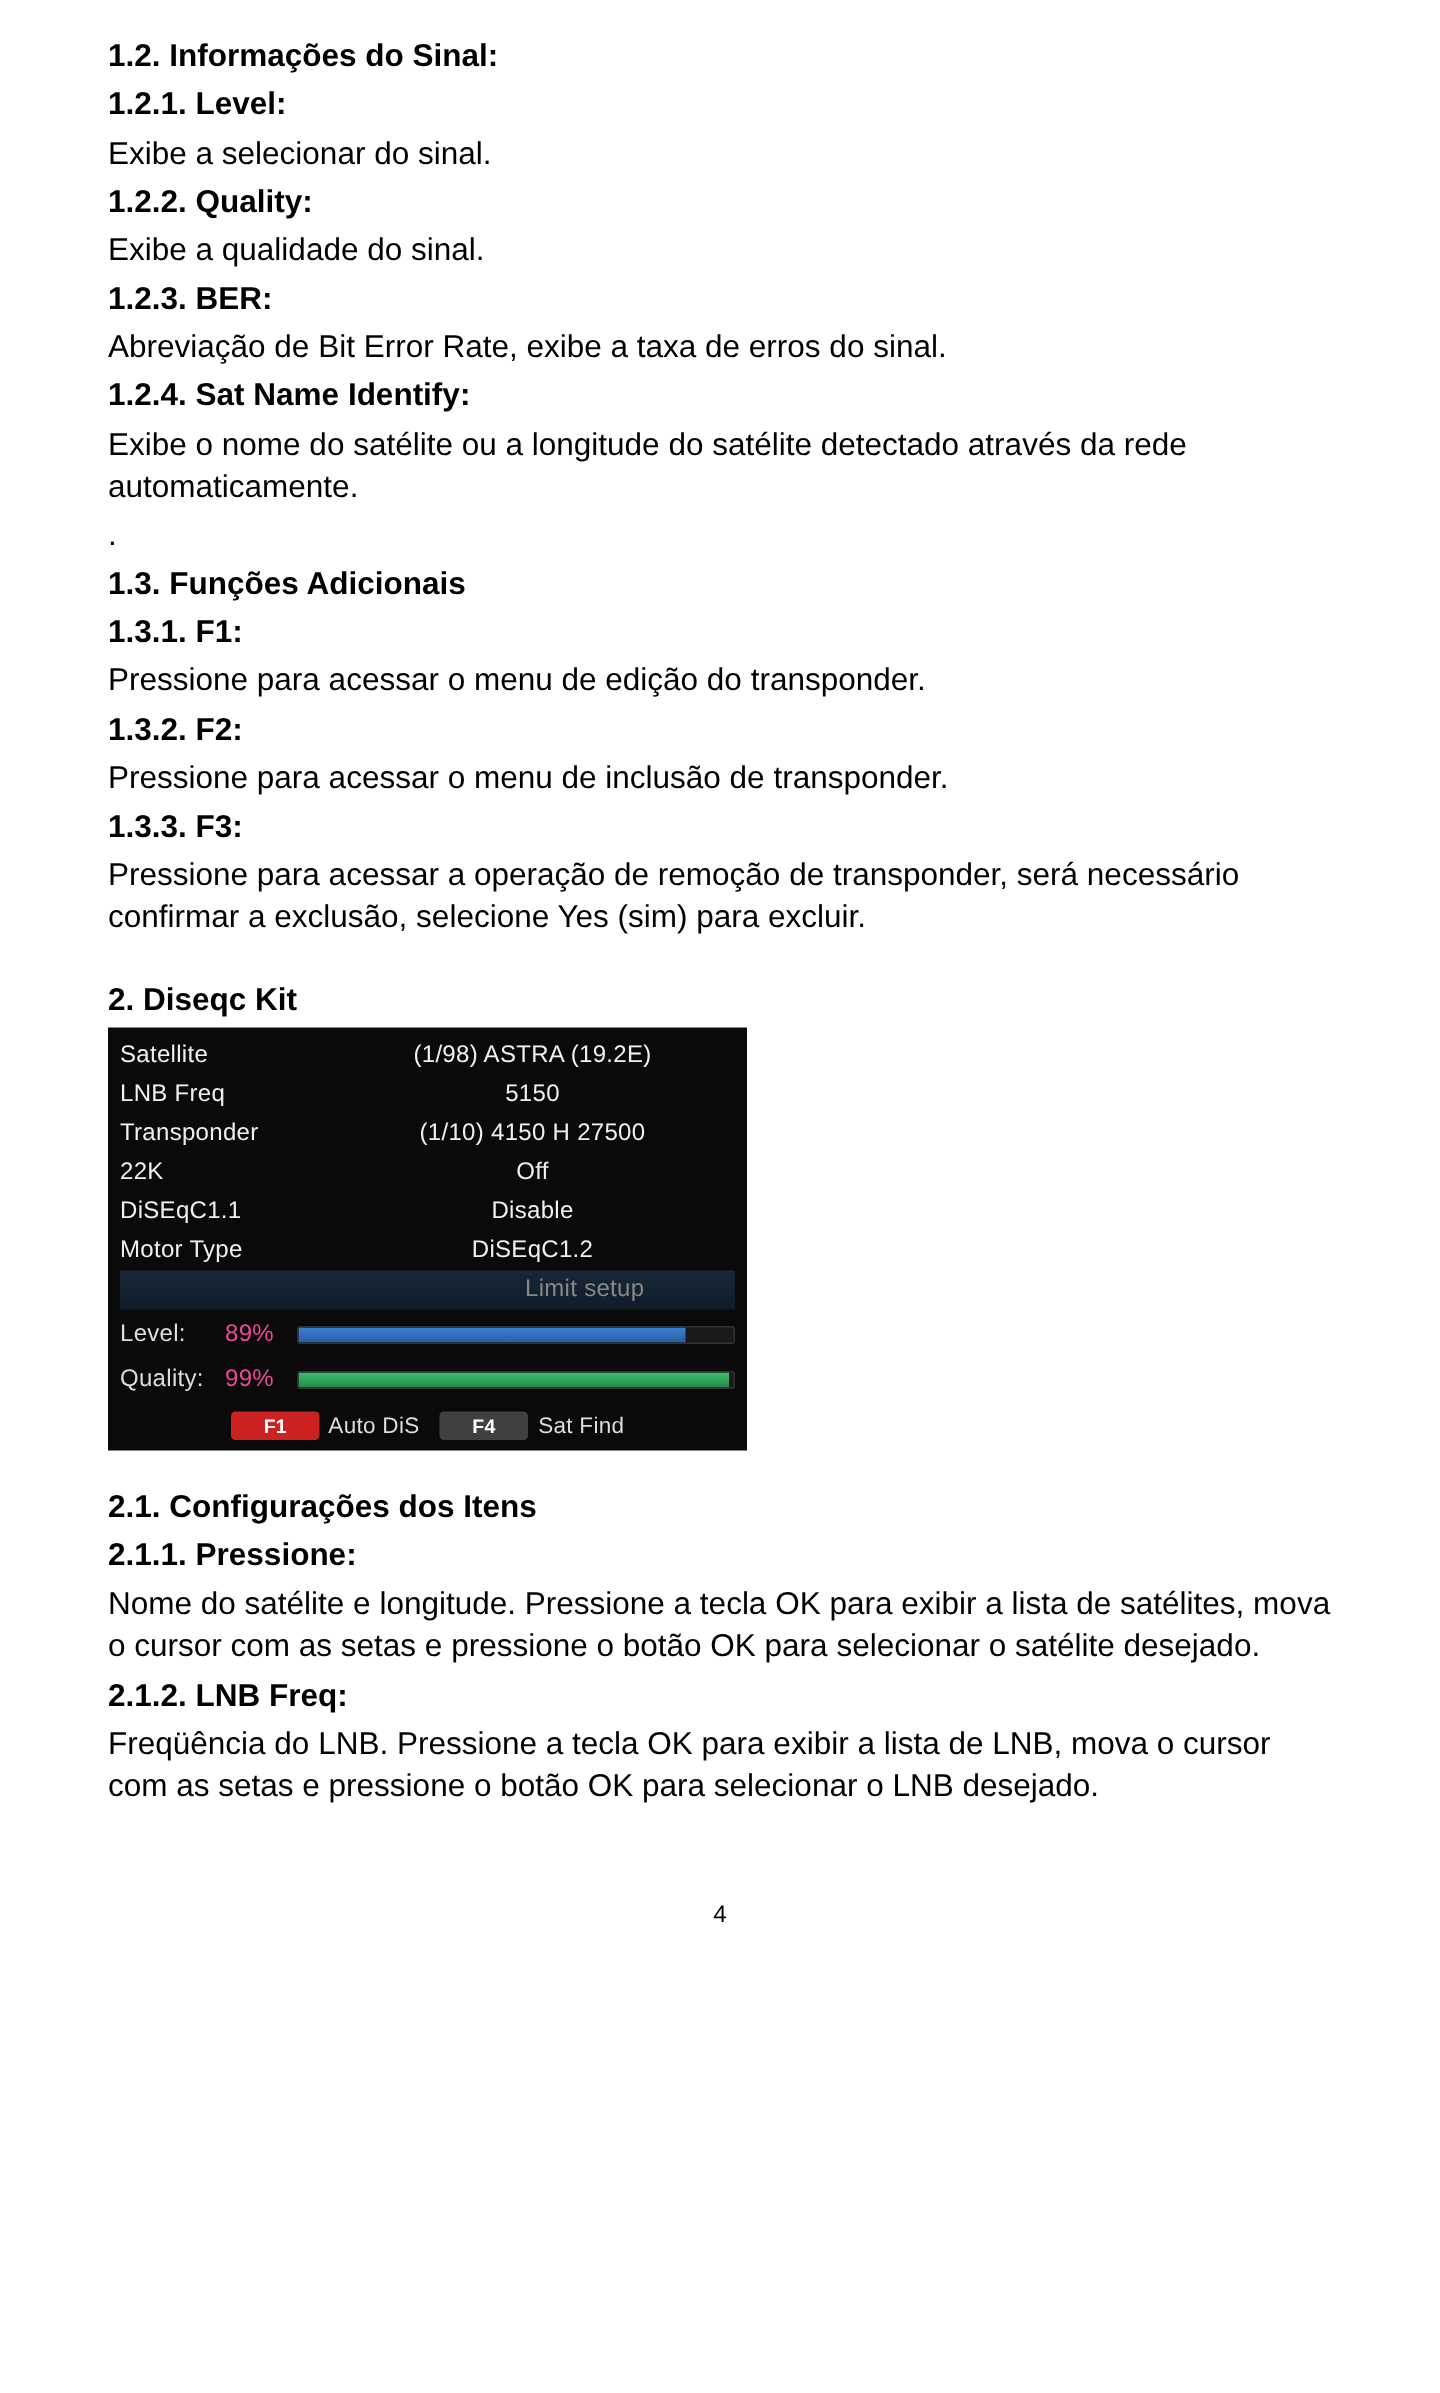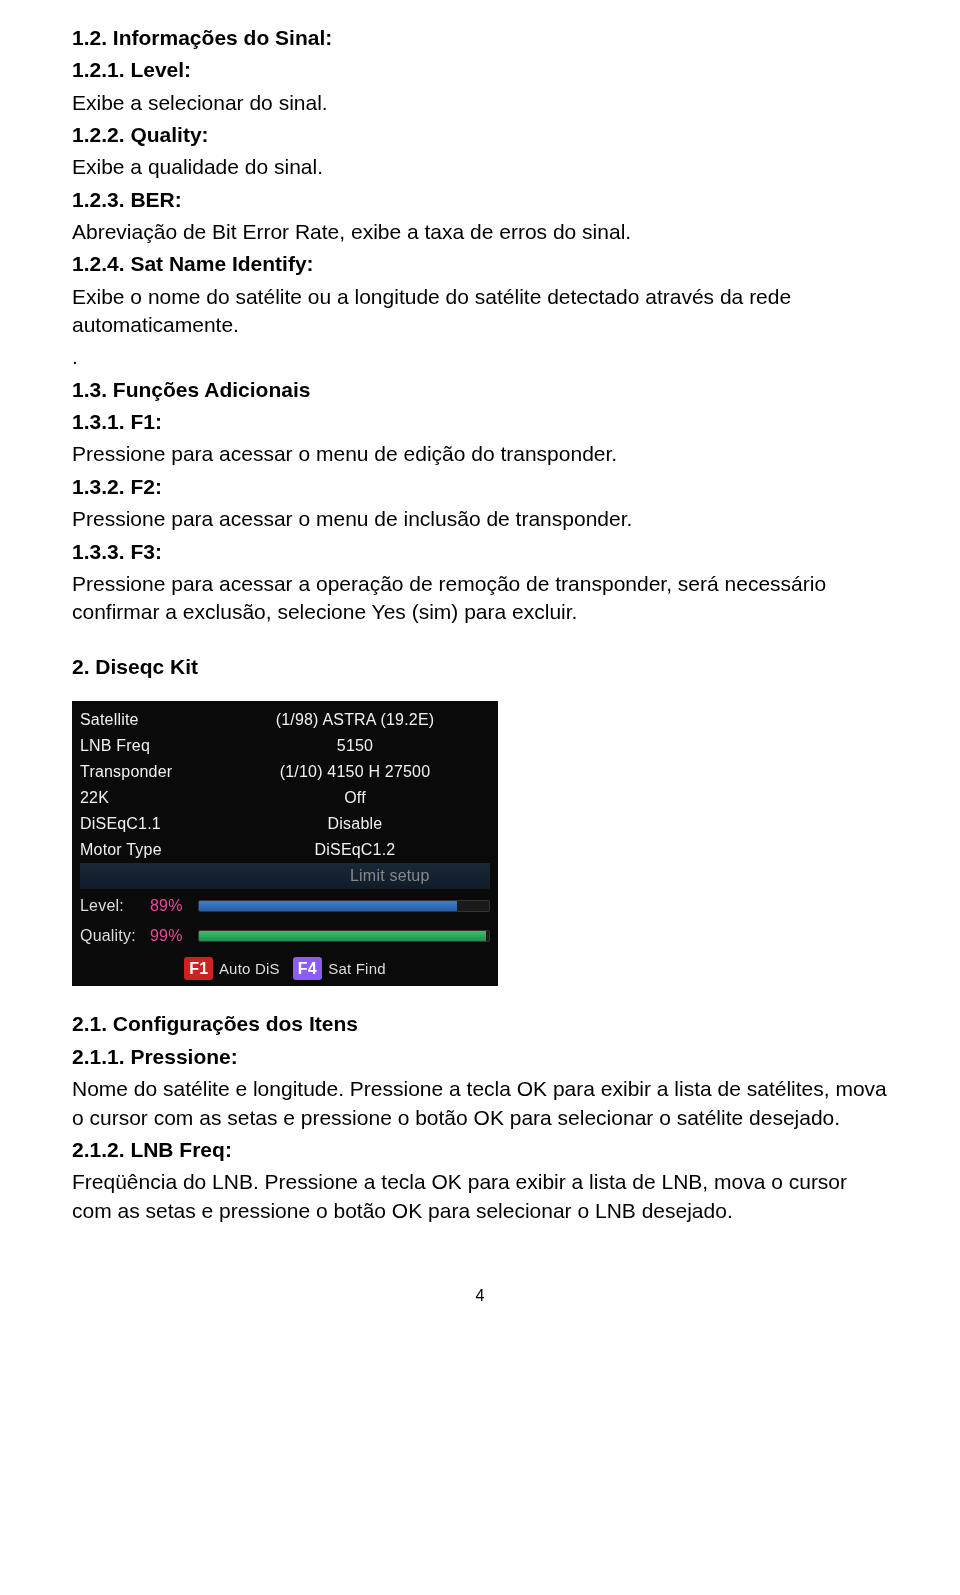--- a/index.html
+++ b/index.html
@@ -17,21 +17,21 @@
     .section-space { margin-top: 26px; }
 
     
     .osd-panel {
       width: 426px;
       background: #0a0a0a;
       color: #fff;
       font-size: 16px;
       letter-spacing: 0.2px;
       padding: 6px 8px 6px 8px;
-      margin-top: 20px;
+      margin-top: 4px;
       margin-bottom: 24px;
     }
     .osd-row {
       display: flex;
       align-items: center;
       height: 26px;
     }
     .osd-row.selected {
       background: linear-gradient(#182838, #101c28);
       justify-content: flex-end;
@@ -56,26 +56,26 @@
     .osd-bar-fill.blue { background: linear-gradient(#3a7fd5, #2a5fa0); }
     .osd-bar-fill.green { background: linear-gradient(#3abf6e, #278a4c); }
     .osd-foot {
       margin-top: 8px;
       text-align: center;
       font-size: 15px;
       color: #ddd;
     }
     .key {
       display: inline-block;
-      font-size: 16px; font-weight: bold;
+      font-size: 13px; font-weight: bold;
       color: #fff; border-radius: 3px;
-      padding: 1px 5px; margin-right: 2px;
+      padding: 1px 22px; margin-right: 2px;
     }
     .key.red  { background: #cc2222; }
-    .key.blue { background: #8b5cf6; }
+    .key.blue { background: #404040; }
     .pagenum {
       text-align: center; font-size: 16px; color: #000;
       margin-top: 60px;
     }
   </style>
 </head>
 <body>
 
 <div class="para bold">1.2. Informações do Sinal:</div>
 

